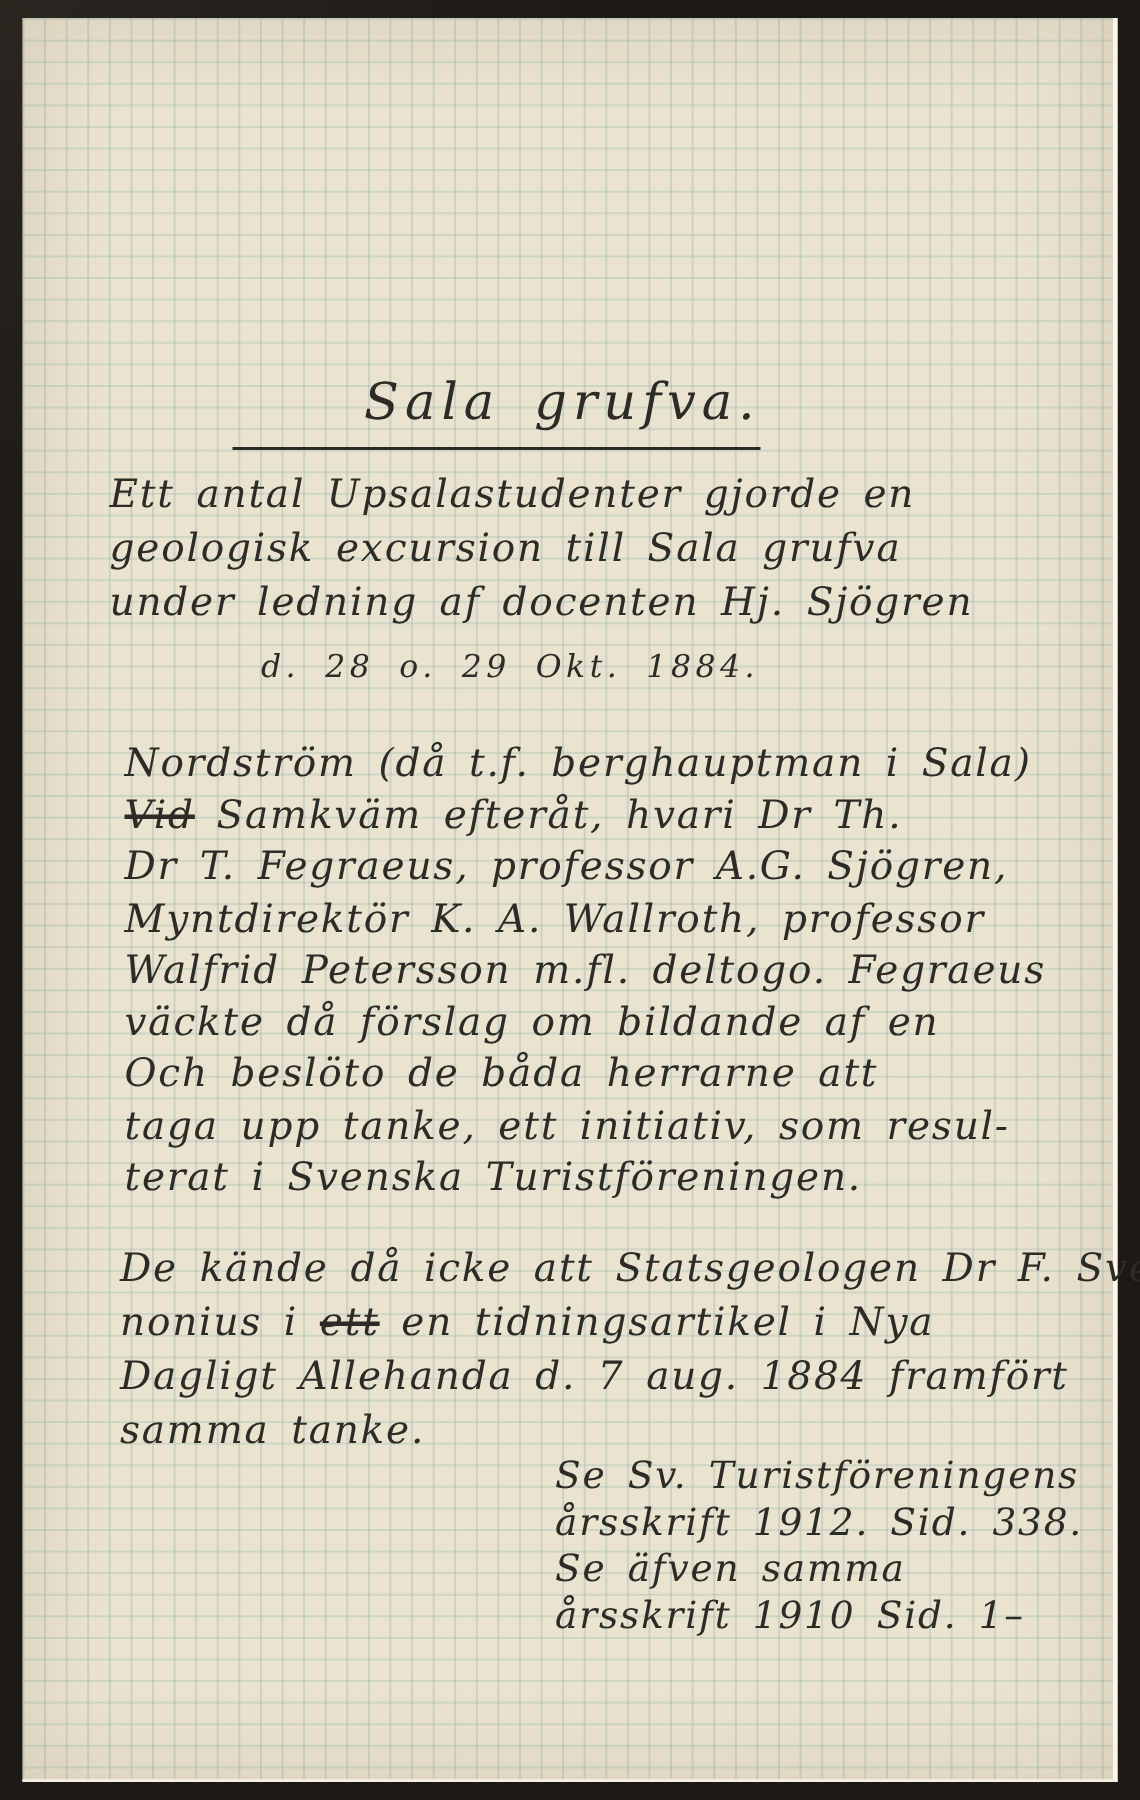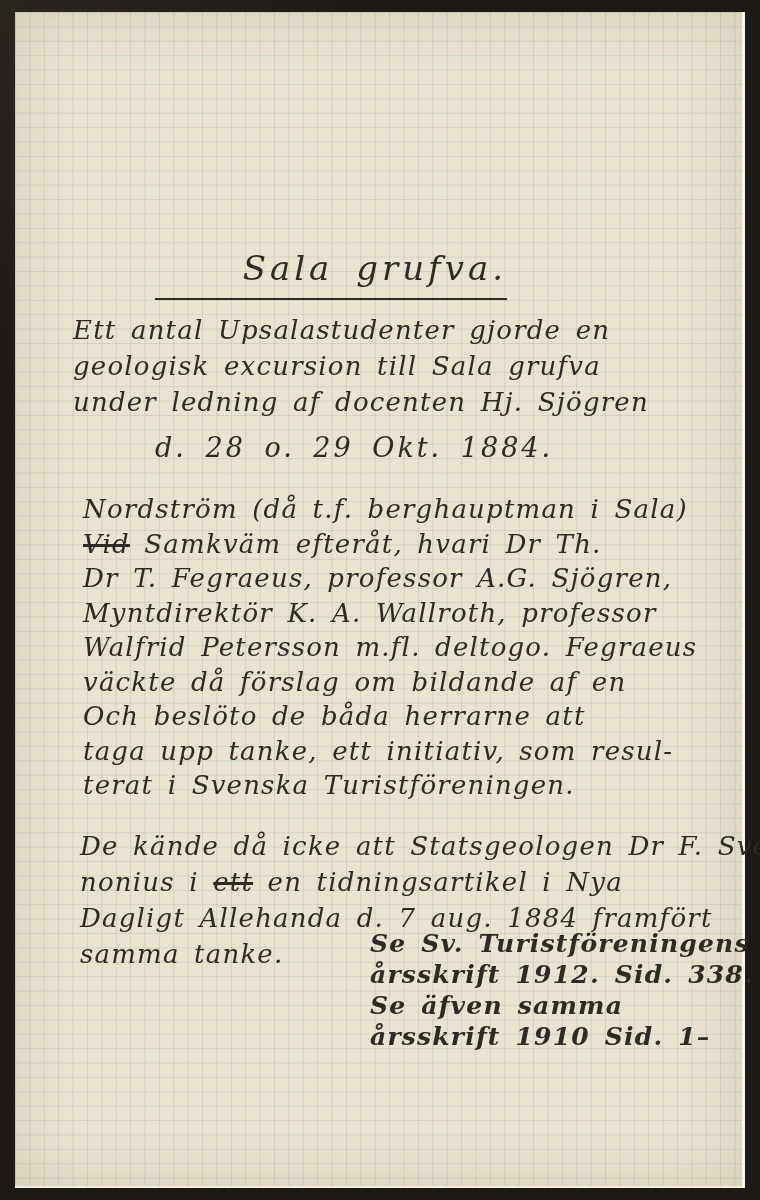--- a/index.html
+++ b/index.html
@@ -64,30 +64,30 @@
   }
   .p1 { position: absolute; left: 58px; top: 300px; }
   .dateline-wrap {
     position: absolute;
     left: 140px;
     top: 420px;
     width: 370px;
     text-align: center;
   }
   .dateline-text {
-    font-size: 27px;
+    font-size: 21px;
     font-style: italic;
     letter-spacing: 3px;
     word-spacing: 7px;
   }
   .p2 { position: absolute; left: 68px; top: 480px; }
   .p2 .line { line-height: 34.5px; height: 34.5px; }
   .p3 { position: absolute; left: 65px; top: 816px; }
   .p3 .line { line-height: 36px; height: 36px; }
-  .reference { position: absolute; left: 355px; top: 916px; font-weight: bold; }
+  .reference { position: absolute; left: 355px; top: 956px; }
   .reference .line {
     font-size: 25px;
     line-height: 31px;
     height: 31px;
   }
   .struck {
     text-decoration: line-through;
     text-decoration-thickness: 2.5px;
   }
 </style>

